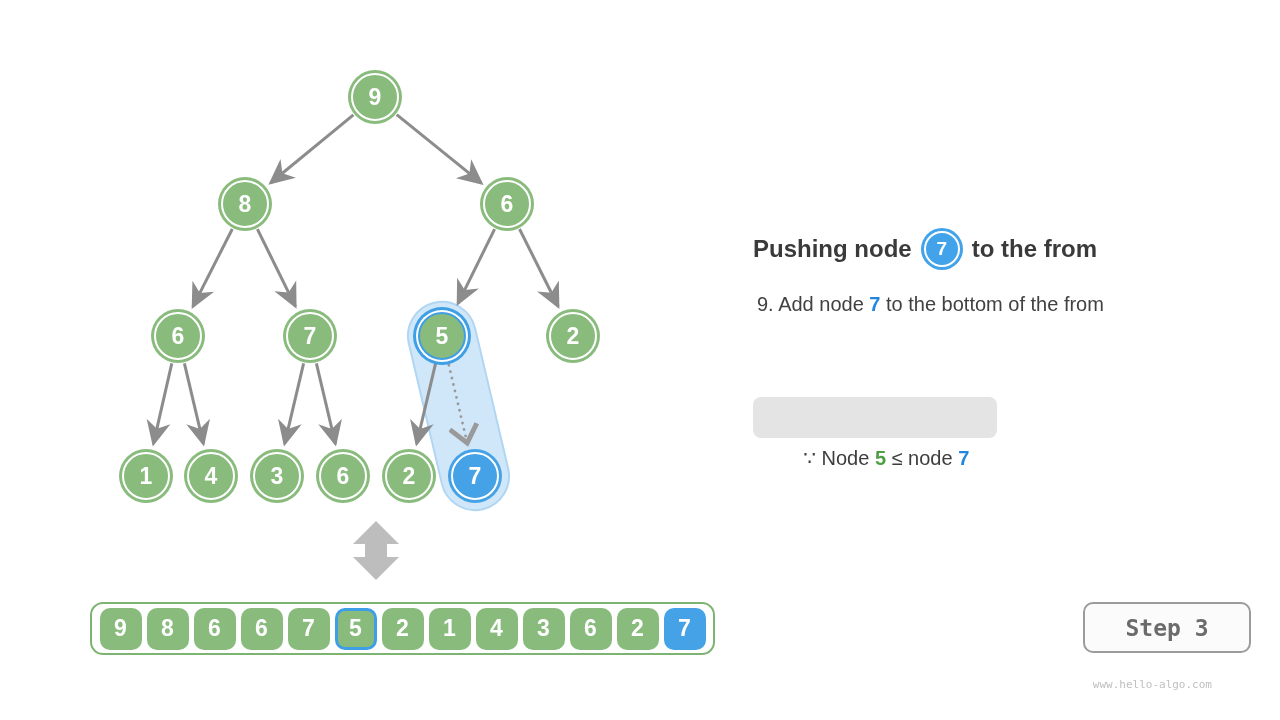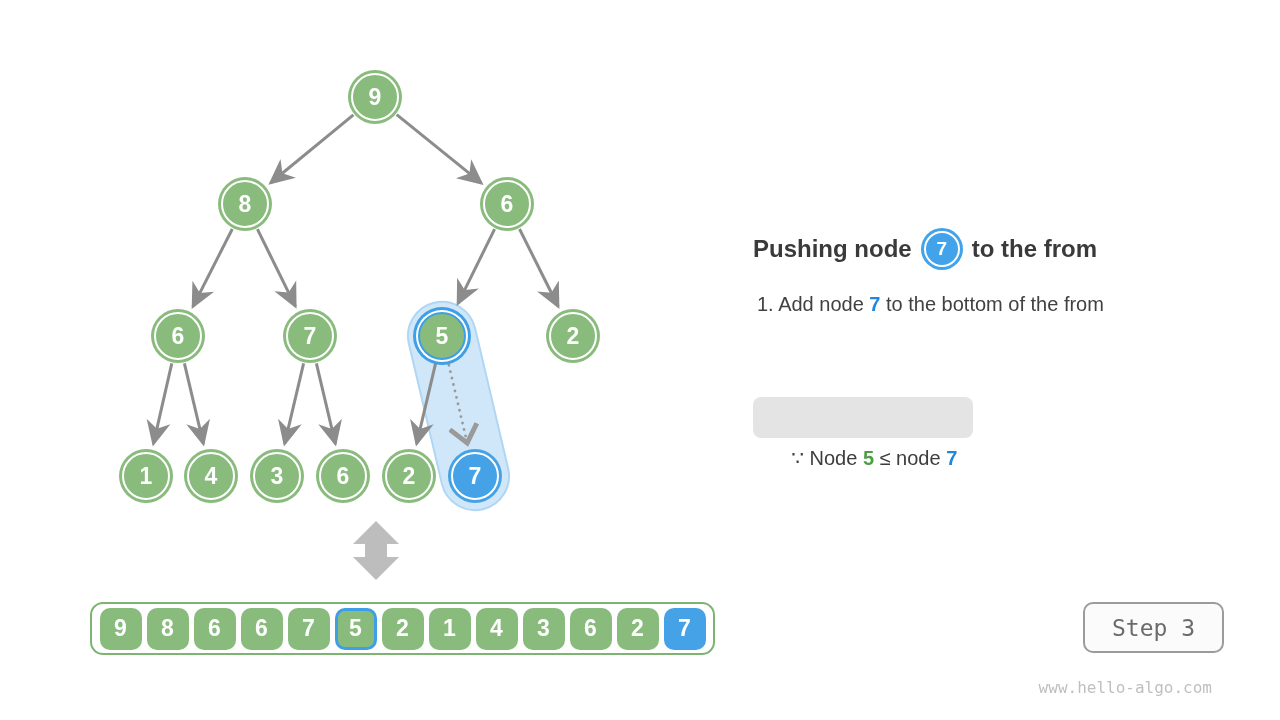--- a/index.html
+++ b/index.html
@@ -48,34 +48,34 @@
     display:flex; align-items:center; justify-content:center;
     color:#fff; font-size:19px; font-weight:bold; margin:0 3px;
   }
   .step-line { position:absolute; left:757px; font-size:20px; color:#414141; }
   .pre { white-space:pre; }
   .b { font-weight:bold; }
   .blue-t { color:#2186DE; }
   .green-t { color:#4E9D44; }
   .note {
     position:absolute; left:753px; top:397px; height:41px; line-height:41px;
-    background:#E4E4E4; border-radius:8px; padding:0 16px;
+    background:#E4E4E4; border-radius:8px; padding:0 28px;
     font-size:20px; color:#3D3D3D; white-space:pre;
   }
 
   .step-btn {
-    position:absolute; left:1083px; top:602px; width:141px; height:51px;
+    position:absolute; left:1083px; top:602px; width:168px; height:51px;
     background:#FBFBFB; border:2px solid #9B9B9B; border-radius:10px;
     display:flex; align-items:center; justify-content:center;
-    font-family:"DejaVu Sans Mono", monospace; font-weight:normal;
+    font-family:"DejaVu Sans Mono", monospace; font-weight:bold;
     font-size:23px; color:#6B6B6B;
   }
   .watermark {
     position:absolute; right:68px; top:678px;
-    font-family:"DejaVu Sans Mono", monospace; font-size:16px; color:#BFBFBF;
+    font-family:"DejaVu Sans Mono", monospace; font-size:11px; color:#BFBFBF;
   }
 </style>
 </head>
 <body>
 
 <div class="stage">
 
   <svg class="tree-svg" width="740" height="720" viewBox="0 0 740 720">
     <defs>
       <marker id="arrow" viewBox="0 0 10 10" refX="8.5" refY="5" markerWidth="9" markerHeight="9" orient="auto-start-reverse">
@@ -137,21 +137,21 @@
     <div class="cell blue-cell">7</div>
   </div>
 
   <div class="title">
     <span>Pushing node</span>
     <span class="title-node">7</span>
     <span>to the from</span>
   </div>
 
   <div class="step-line" style="top:293px">
-    <span class="pre">1. Add node </span><span class="b blue-t">7</span><span class="pre"> to the bottom of the from</span>
+    <span class="pre">9. Add node </span><span class="b blue-t">7</span><span class="pre"> to the bottom of the from</span>
   </div>
 
   <div class="note">
     <span class="pre">∵ Node </span><span class="b green-t">5</span><span class="pre"> ≤ node </span><span class="b blue-t">7</span>
   </div>
 
   <div class="step-btn">Step 3</div>
 
   <div class="watermark">www.hello-algo.com</div>
 

